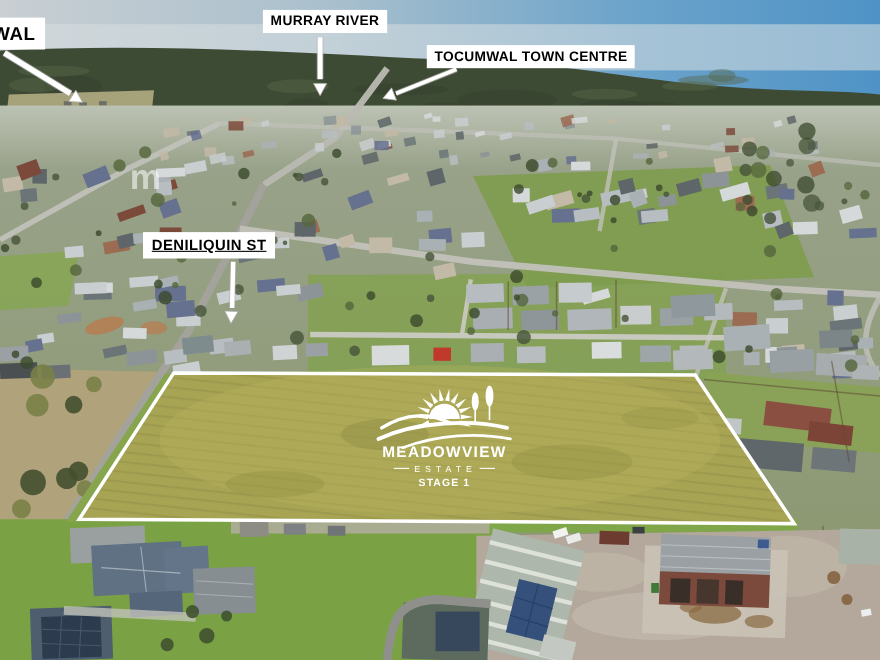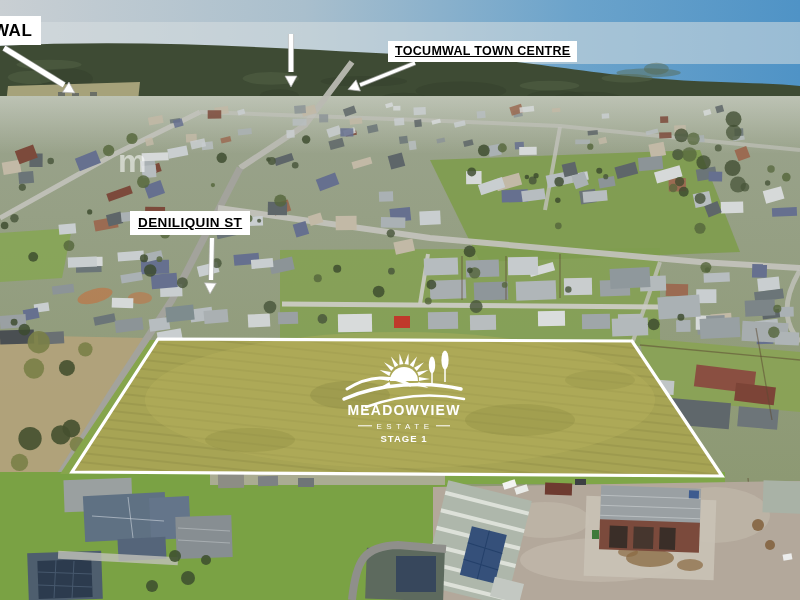--- a/index.html
+++ b/index.html
@@ -3,21 +3,21 @@
 <meta charset="utf-8">
 <style>
   html,body{margin:0;padding:0;background:#222;}
   .stage{position:relative;width:800px;height:600px;overflow:hidden;
          font-family:"Liberation Sans",sans-serif;background:#8d9973;}
   .stage svg{position:absolute;left:0;top:0;}
   .map-label{position:absolute;background:#fff;color:#000;font-weight:700;
              white-space:nowrap;z-index:6;line-height:1;}
   #label-wal{left:-16px;top:16px;font-size:17px;padding:6px 9px;letter-spacing:.5px;}
   #label-murray{left:239px;top:9px;font-size:12.5px;padding:4px 7px;letter-spacing:.3px;}
-  #label-tocumwal{left:388px;top:41px;font-size:12.5px;padding:4px 7px;letter-spacing:.3px;text-decoration:underline;}
+  #label-tocumwal{left:388px;top:41px;font-size:12.5px;padding:4px 7px;letter-spacing:.3px;}
   #label-deniliquin{left:130px;top:211px;font-size:13.5px;padding:5px 8px;letter-spacing:.4px;text-decoration:underline;}
   .watermark{position:absolute;left:118px;top:143px;font-size:32px;font-weight:700;
              color:rgba(255,255,255,.55);z-index:5;}
 </style>
 </head>
 <body>
 
 <div class="stage">
   <svg id="scene" width="800" height="600" viewBox="0 0 800 600">
     <defs>
@@ -531,16 +531,17 @@
         <path d="M415,63 L360,85" stroke="#b0b0b0" stroke-width="5.1" fill="none" opacity="0.7"></path>
         <path d="M415,63 L360,85" stroke="#ffffff" stroke-width="3.5" fill="none"></path>
         <polygon points="348,89.5 356.0221700991044,79.87478379977699 360.4357515723141,91.03365016600526" fill="#ffffff" stroke="#b0b0b0" stroke-width="0.7"></polygon>
         <path d="M212,238 L211,280" stroke="#b0b0b0" stroke-width="5.6" fill="none" opacity="0.7"></path>
         <path d="M212,238 L211,280" stroke="#ffffff" stroke-width="4" fill="none"></path>
         <polygon points="210,294 204.39642970955126,282.79285941910246 216.38878396172183,283.2211577852514" fill="#ffffff" stroke="#b0b0b0" stroke-width="0.7"></polygon>
       </g>
   </svg>
 
   <div class="map-label" id="label-wal">WAL</div>
+  <div class="map-label" id="label-murray">MURRAY RIVER</div>
   <div class="map-label" id="label-tocumwal">TOCUMWAL TOWN CENTRE</div>
   <div class="map-label" id="label-deniliquin">DENILIQUIN ST</div>
   <div class="watermark">m</div>
 </div>
 
 </body></html>

